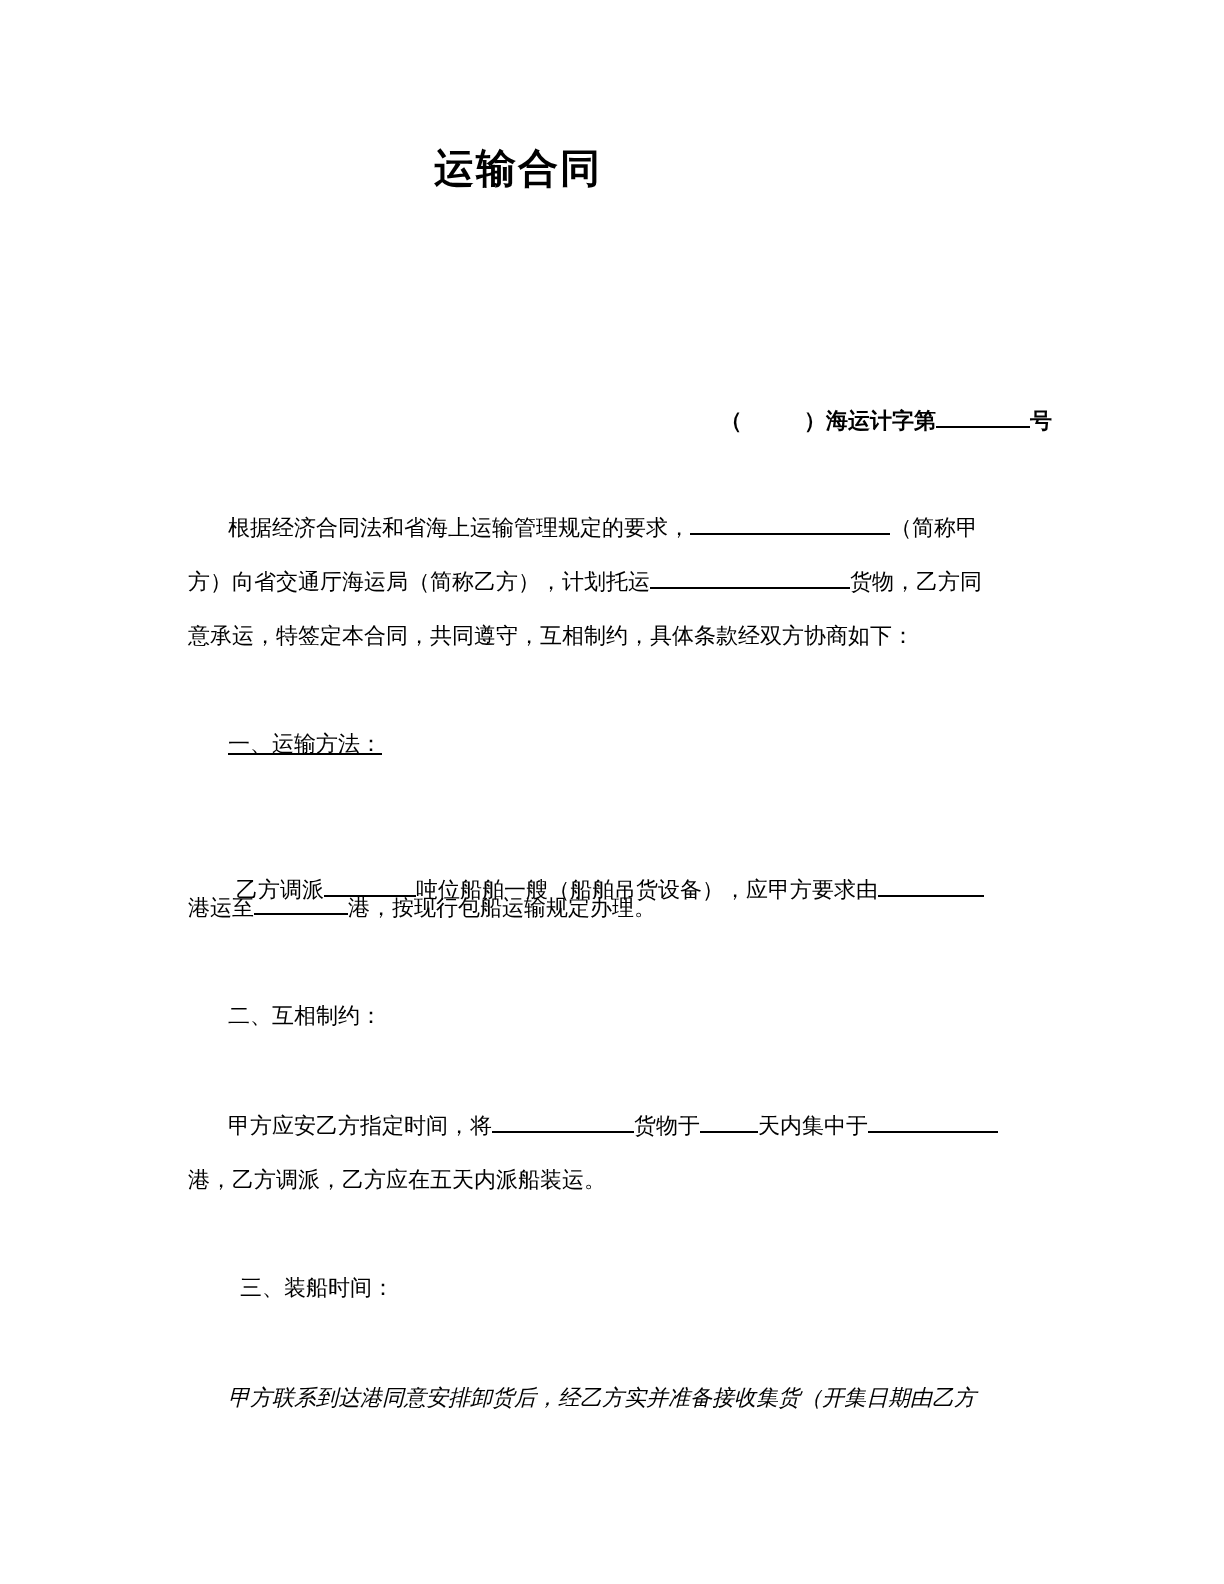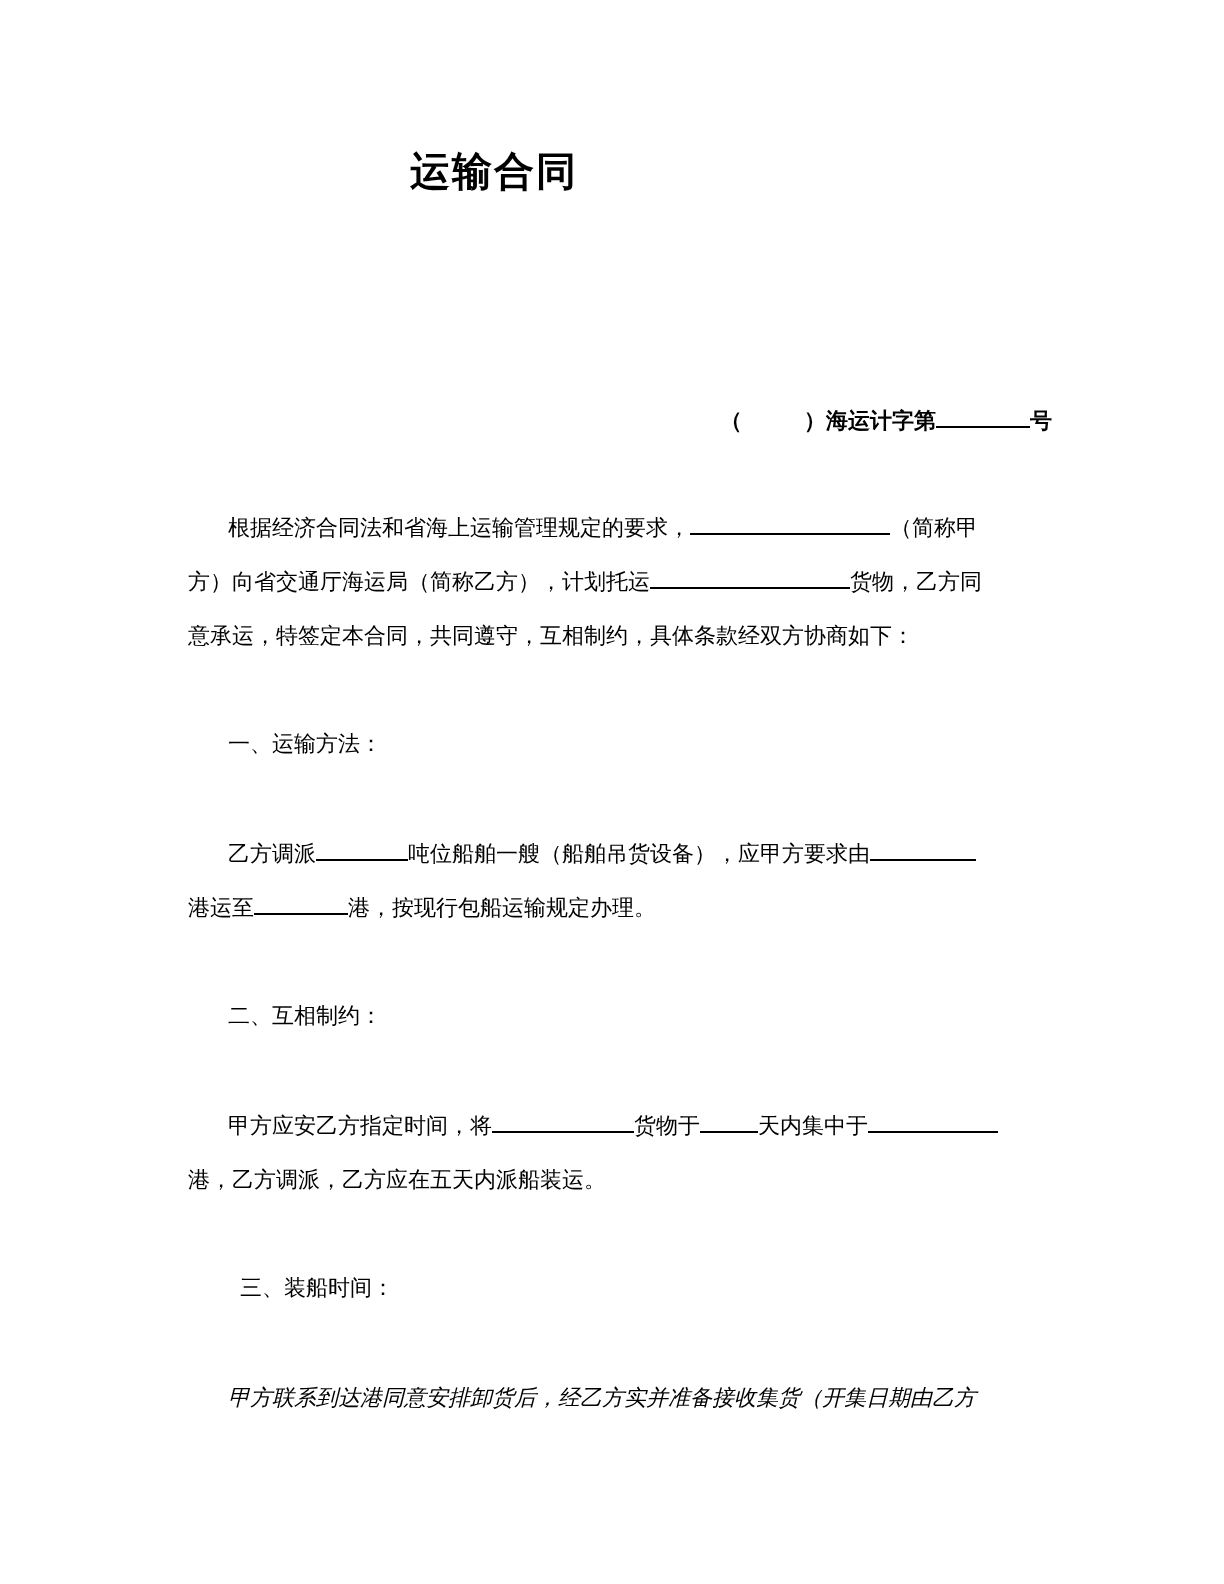--- a/index.html
+++ b/index.html
@@ -1,20 +1,20 @@
 <!DOCTYPE html>
 <html><head>
 <meta charset="utf-8">
 <style>
   html, body { margin: 0; padding: 0; background: #ffffff; }
   body { width: 1224px; height: 1584px; position: relative; overflow: hidden;
          font-family: "DejaVu Serif", "Liberation Serif", serif; color: #000; }
   .title { position: absolute; top: 140px; left: 0; width: 988px; text-align: center;
-           font-family: Liberation Serif, serif; font-weight: bold;
-           font-size: 40px; letter-spacing: 2px; line-height: 64px; }
+           font-family: Liberation Mono, monospace; font-weight: bold;
+           font-size: 40px; letter-spacing: 2px; line-height: 64px; padding-left: 24px; }
   .line { position: absolute; left: 188px; font-size: 22px; line-height: 36px; white-space: nowrap; }
   .indent { left: 228px; }
   .blank { display: inline-block; border-bottom: 2px solid #000; height: 22px; vertical-align: baseline; }
 </style>
 </head>
 <body>
 
 <div>
 
   <div class="title">运输合同</div>
@@ -24,22 +24,22 @@
   </div>
 
   <div class="line indent" style="top:510px;">
     <span>根据经济合同法和省海上运输管理规定的要求，</span><span class="blank" style="width:200px;"></span><span>（简称甲</span>
   </div>
   <div class="line" style="top:564px;">
     <span>方）向省交通厅海运局（简称乙方），计划托运</span><span class="blank" style="width:200px;"></span><span>货物，乙方同</span>
   </div>
   <div class="line" style="top:618px;">意承运，特签定本合同，共同遵守，互相制约，具体条款经双方协商如下：</div>
 
-  <div class="line indent" style="top:726px;">一、运输方法：</div>
-  <div class="line indent" style="top:836px;">
+  <div class="line indent" style="top:726px;text-decoration:underline;">一、运输方法：</div>
+  <div class="line indent" style="top:872px;margin-left:8px;">
     <span>乙方调派</span><span class="blank" style="width:92px;"></span><span>吨位船舶一艘（船舶吊货设备），应甲方要求由</span><span class="blank" style="width:106px;"></span>
   </div>
   <div class="line" style="top:890px;">
     <span>港运至</span><span class="blank" style="width:94px;"></span><span>港，按现行包船运输规定办理。</span>
   </div>
 
   <div class="line indent" style="top:998px;">二、互相制约：</div>
   <div class="line indent" style="top:1108px;">
     <span>甲方应安乙方指定时间，将</span><span class="blank" style="width:142px;"></span><span>货物于</span><span class="blank" style="width:58px;"></span><span>天内集中于</span><span class="blank" style="width:130px;"></span>
   </div>

